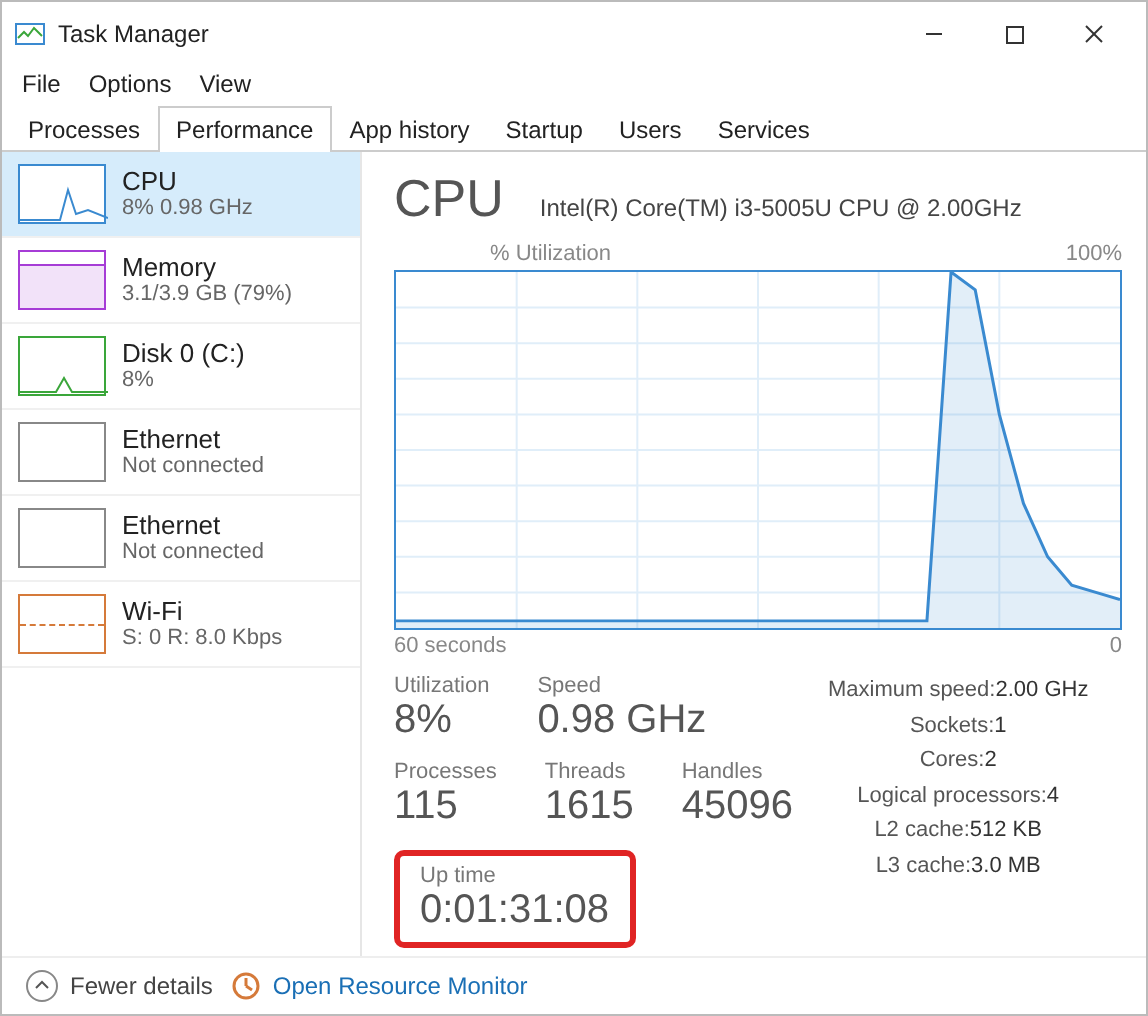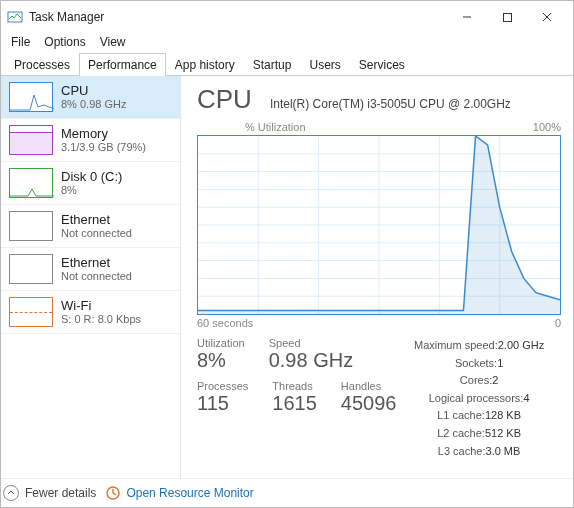--- a/index.html
+++ b/index.html
@@ -45,21 +45,21 @@
   .stats-row1 { display: flex; gap: 24px; }
   .stat-col .lab { font-size: 11px; color: #777; }
   .stat-col .val { font-size: 20px; color: #555; }
   .stats-row2 { display: flex; gap: 24px; margin-top: 8px; }
   .uptime-box { border: 3px solid #e02424; border-radius: 5px; padding: 4px 10px; margin-top: 10px; width: max-content; }
   .uptime-box .lab { font-size: 11px; color: #777; }
   .uptime-box .val { font-size: 20px; color: #555; }
   .right-row { display: flex; justify-content: center; line-height: 1.6; }
   .right-row .rlab { color: #555; }
   .right-row .rval { color: #333; }
-  .footer { display: flex; align-items: center; gap: 10px; padding: 6px 2px; border-top: 1px solid #eee; }
+  .footer { display: flex; align-items: center; gap: 10px; padding: 6px 12px; border-top: 1px solid #eee; }
   .fewer { display: flex; align-items: center; gap: 6px; font-size: 12px; color: #444; }
   .fewer-icon { width: 16px; height: 16px; border: 1px solid #888; border-radius: 50%; display: flex; align-items: center; justify-content: center; font-size: 10px; }
   .orm { display: flex; align-items: center; gap: 6px; font-size: 12px; color: #1a6fb5; }
   .orm-icon { width: 14px; height: 14px; }
 </style>
 </head>
 <body>
 
 <div class="window">
 
@@ -230,41 +230,41 @@
             </div>
             <div class="stat-col">
               <div class="lab">Threads</div>
               <div class="val">1615</div>
             </div>
             <div class="stat-col">
               <div class="lab">Handles</div>
               <div class="val">45096</div>
             </div>
           </div>
+          <div class="uptime-box">
+            <div class="lab">Up time</div>
+            <div class="val">0:01:31:08</div>
+          </div>
         </div>
         <div class="stats-right" id="stats-right">
             <div class="right-row">
               <span class="rlab">Maximum speed:</span>
               <span class="rval">2.00 GHz</span>
             </div>
             <div class="right-row">
               <span class="rlab">Sockets:</span>
               <span class="rval">1</span>
             </div>
             <div class="right-row">
               <span class="rlab">Cores:</span>
               <span class="rval">2</span>
             </div>
             <div class="right-row">
               <span class="rlab">Logical processors:</span>
               <span class="rval">4</span>
-            </div>
-            <div class="right-row">
-              <span class="rlab">L1 cache:</span>
-              <span class="rval">128 KB</span>
             </div>
             <div class="right-row">
               <span class="rlab">L2 cache:</span>
               <span class="rval">512 KB</span>
             </div>
             <div class="right-row">
               <span class="rlab">L3 cache:</span>
               <span class="rval">3.0 MB</span>
             </div>
           </div>

